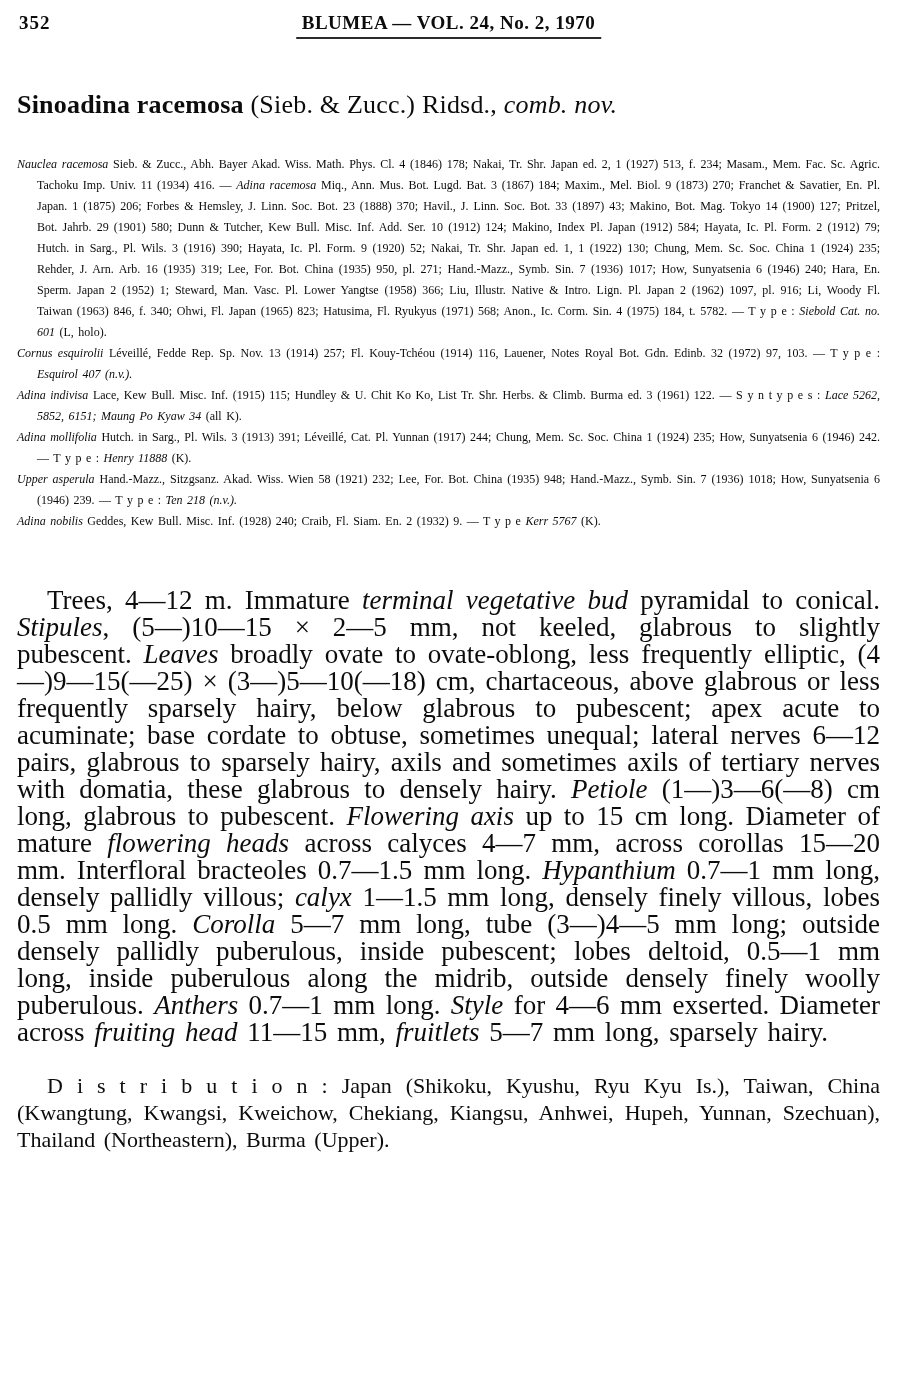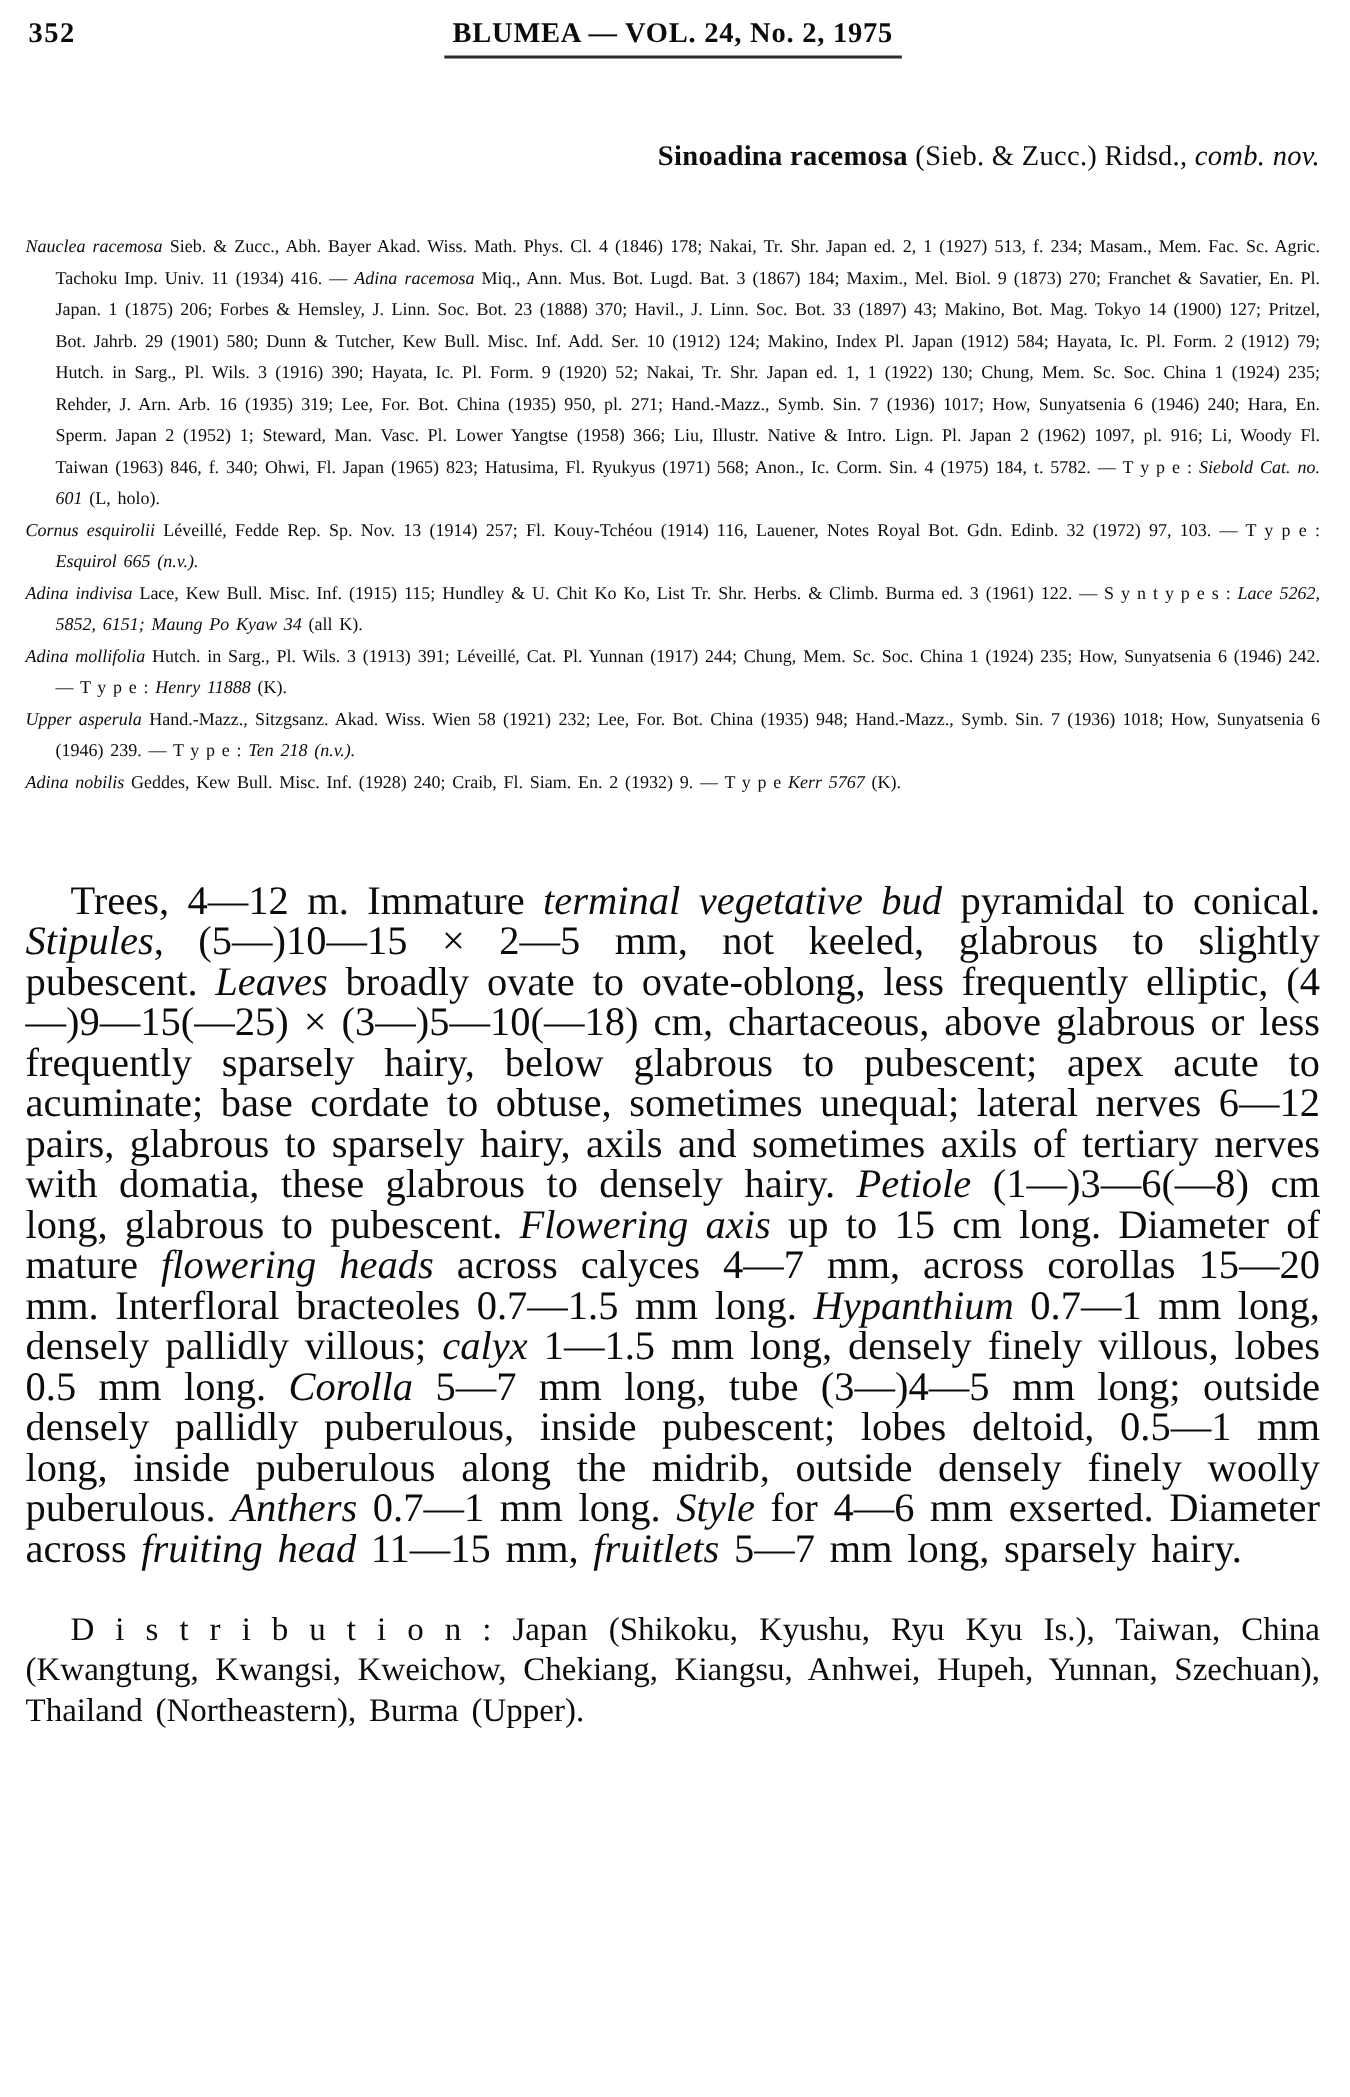--- a/index.html
+++ b/index.html
@@ -43,25 +43,24 @@
     font-size: 19px;
     font-weight: bold;
     white-space: nowrap;
     letter-spacing: 0.5px;
     border-bottom: 2.5px solid #2a2a2a;
     padding: 0 6px 3px 6px;
   }
   
   .title {
     margin: 48px 0 0 0;
-    font-size: 19px;
+    font-size: 26px;
     font-weight: normal;
     line-height: 26px;
     letter-spacing: 0.2px;
-    text-align: right;
   }
   
   .synonymy {
     margin-top: 36px;
     font-size: 12px;
     line-height: 21px;
     text-align: justify;
     word-spacing: 1.5px;
   }
   .syn {
@@ -90,28 +89,28 @@
   .it { font-style: italic; }
   .bd { font-weight: bold; }
 </style>
 </head>
 <body>
 
 <div class="page">
 
   <div class="header">
     <span class="pagenum">352</span>
-    <span class="journal">BLUMEA — VOL. 24, No. 2, 1975</span>
+    <span class="journal">BLUMEA — VOL. 24, No. 2, 1970</span>
   </div>
 
   <h1 class="title"><span class="bd">Sinoadina racemosa</span><span> (Sieb. &amp; Zucc.) Ridsd., </span><span class="it">comb. nov.</span></h1>
 
   <div class="synonymy">
     <p class="syn"><span class="it">Nauclea racemosa</span><span> Sieb. &amp; Zucc., Abh. Bayer Akad. Wiss. Math. Phys. Cl. 4 (1846) 178; Nakai, Tr. Shr. Japan ed. 2, 1 (1927) 513, f. 234; Masam., Mem. Fac. Sc. Agric. Tachoku Imp. Univ. 11 (1934) 416. — </span><span class="it">Adina racemosa</span><span> Miq., Ann. Mus. Bot. Lugd. Bat. 3 (1867) 184; Maxim., Mel. Biol. 9 (1873) 270; Franchet &amp; Savatier, En. Pl. Japan. 1 (1875) 206; Forbes &amp; Hemsley, J. Linn. Soc. Bot. 23 (1888) 370; Havil., J. Linn. Soc. Bot. 33 (1897) 43; Makino, Bot. Mag. Tokyo 14 (1900) 127; Pritzel, Bot. Jahrb. 29 (1901) 580; Dunn &amp; Tutcher, Kew Bull. Misc. Inf. Add. Ser. 10 (1912) 124; Makino, Index Pl. Japan (1912) 584; Hayata, Ic. Pl. Form. 2 (1912) 79; Hutch. in Sarg., Pl. Wils. 3 (1916) 390; Hayata, Ic. Pl. Form. 9 (1920) 52; Nakai, Tr. Shr. Japan ed. 1, 1 (1922) 130; Chung, Mem. Sc. Soc. China 1 (1924) 235; Rehder, J. Arn. Arb. 16 (1935) 319; Lee, For. Bot. China (1935) 950, pl. 271; Hand.-Mazz., Symb. Sin. 7 (1936) 1017; How, Sunyatsenia 6 (1946) 240; Hara, En. Sperm. Japan 2 (1952) 1; Steward, Man. Vasc. Pl. Lower Yangtse (1958) 366; Liu, Illustr. Native &amp; Intro. Lign. Pl. Japan 2 (1962) 1097, pl. 916; Li, Woody Fl. Taiwan (1963) 846, f. 340; Ohwi, Fl. Japan (1965) 823; Hatusima, Fl. Ryukyus (1971) 568; Anon., Ic. Corm. Sin. 4 (1975) 184, t. 5782. — T y p e : </span><span class="it">Siebold Cat. no. 601</span><span> (L, holo).</span></p>
-    <p class="syn"><span class="it">Cornus esquirolii</span><span> Léveillé, Fedde Rep. Sp. Nov. 13 (1914) 257; Fl. Kouy-Tchéou (1914) 116, Lauener, Notes Royal Bot. Gdn. Edinb. 32 (1972) 97, 103. — T y p e : </span><span class="it">Esquirol 665 (n.v.).</span></p>
+    <p class="syn"><span class="it">Cornus esquirolii</span><span> Léveillé, Fedde Rep. Sp. Nov. 13 (1914) 257; Fl. Kouy-Tchéou (1914) 116, Lauener, Notes Royal Bot. Gdn. Edinb. 32 (1972) 97, 103. — T y p e : </span><span class="it">Esquirol 407 (n.v.).</span></p>
     <p class="syn"><span class="it">Adina indivisa</span><span> Lace, Kew Bull. Misc. Inf. (1915) 115; Hundley &amp; U. Chit Ko Ko, List Tr. Shr. Herbs. &amp; Climb. Burma ed. 3 (1961) 122. — S y n t y p e s : </span><span class="it">Lace 5262, 5852, 6151; Maung Po Kyaw 34</span><span> (all K).</span></p>
     <p class="syn"><span class="it">Adina mollifolia</span><span> Hutch. in Sarg., Pl. Wils. 3 (1913) 391; Léveillé, Cat. Pl. Yunnan (1917) 244; Chung, Mem. Sc. Soc. China 1 (1924) 235; How, Sunyatsenia 6 (1946) 242. — T y p e : </span><span class="it">Henry 11888</span><span> (K).</span></p>
     <p class="syn"><span class="it">Upper asperula</span><span> Hand.-Mazz., Sitzgsanz. Akad. Wiss. Wien 58 (1921) 232; Lee, For. Bot. China (1935) 948; Hand.-Mazz., Symb. Sin. 7 (1936) 1018; How, Sunyatsenia 6 (1946) 239. — T y p e : </span><span class="it">Ten 218 (n.v.).</span></p>
     <p class="syn"><span class="it">Adina nobilis</span><span> Geddes, Kew Bull. Misc. Inf. (1928) 240; Craib, Fl. Siam. En. 2 (1932) 9. — T y p e </span><span class="it">Kerr 5767</span><span> (K).</span></p>
   </div>
 
   <p class="desc"><span>Trees, 4—12 m. Immature </span><span class="it">terminal vegetative bud</span><span> pyramidal to conical. </span><span class="it">Stipules</span><span>, (5—)10—15 × 2—5 mm, not keeled, glabrous to slightly pubescent. </span><span class="it">Leaves</span><span> broadly ovate to ovate-oblong, less frequently elliptic, (4—)9—15(—25) × (3—)5—10(—18) cm, chartaceous, above glabrous or less frequently sparsely hairy, below glabrous to pubescent; apex acute to acuminate; base cordate to obtuse, sometimes unequal; lateral nerves 6—12 pairs, glabrous to sparsely hairy, axils and sometimes axils of tertiary nerves with domatia, these glabrous to densely hairy. </span><span class="it">Petiole</span><span> (1—)3—6(—8) cm long, glabrous to pubescent. </span><span class="it">Flowering axis</span><span> up to 15 cm long. Diameter of mature </span><span class="it">flowering heads</span><span> across calyces 4—7 mm, across corollas 15—20 mm. Interfloral bracteoles 0.7—1.5 mm long. </span><span class="it">Hypanthium</span><span> 0.7—1 mm long, densely pallidly villous; </span><span class="it">calyx</span><span> 1—1.5 mm long, densely finely villous, lobes 0.5 mm long. </span><span class="it">Corolla</span><span> 5—7 mm long, tube (3—)4—5 mm long; outside densely pallidly puberulous, inside pubescent; lobes deltoid, 0.5—1 mm long, inside puberulous along the midrib, outside densely finely woolly puberulous. </span><span class="it">Anthers</span><span> 0.7—1 mm long. </span><span class="it">Style</span><span> for 4—6 mm exserted. Diameter across </span><span class="it">fruiting head</span><span> 11—15 mm, </span><span class="it">fruitlets</span><span> 5—7 mm long, sparsely hairy.</span></p>
 
   <p class="dist"><span>D i s t r i b u t i o n : Japan (Shikoku, Kyushu, Ryu Kyu Is.), Taiwan, China (Kwangtung, Kwangsi, Kweichow, Chekiang, Kiangsu, Anhwei, Hupeh, Yunnan, Szechuan), Thailand (Northeastern), Burma (Upper).</span></p>
 

